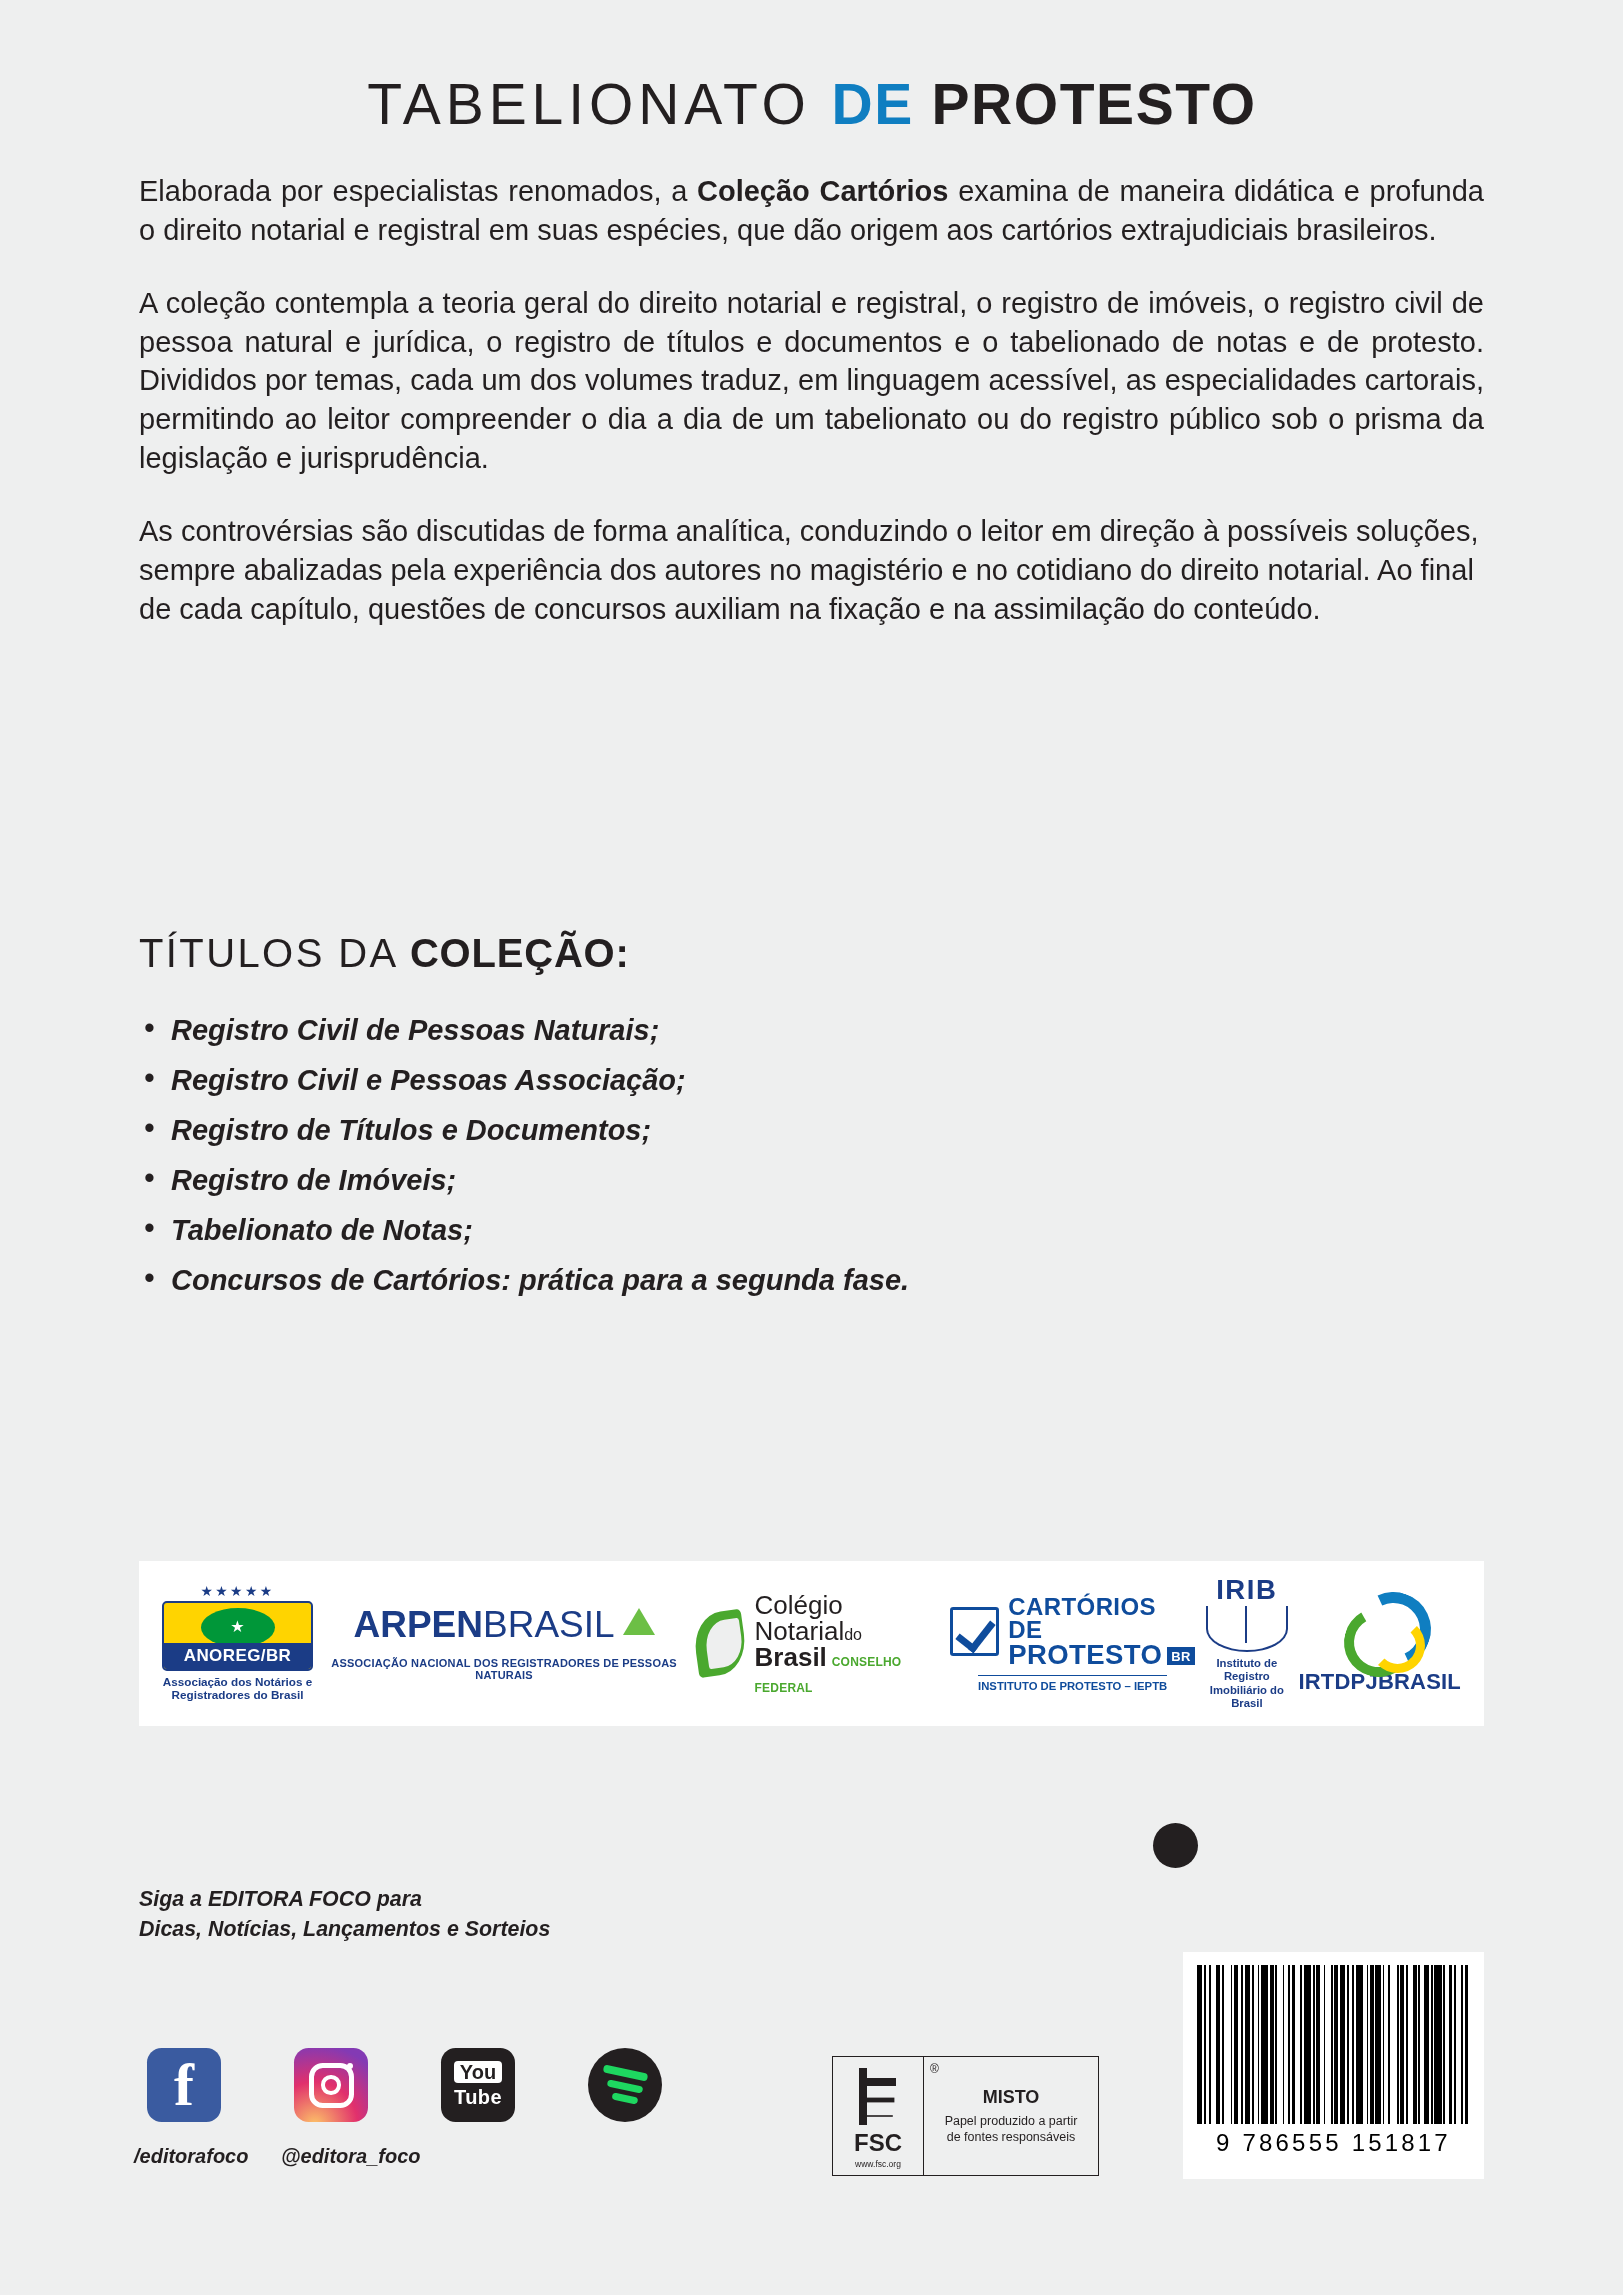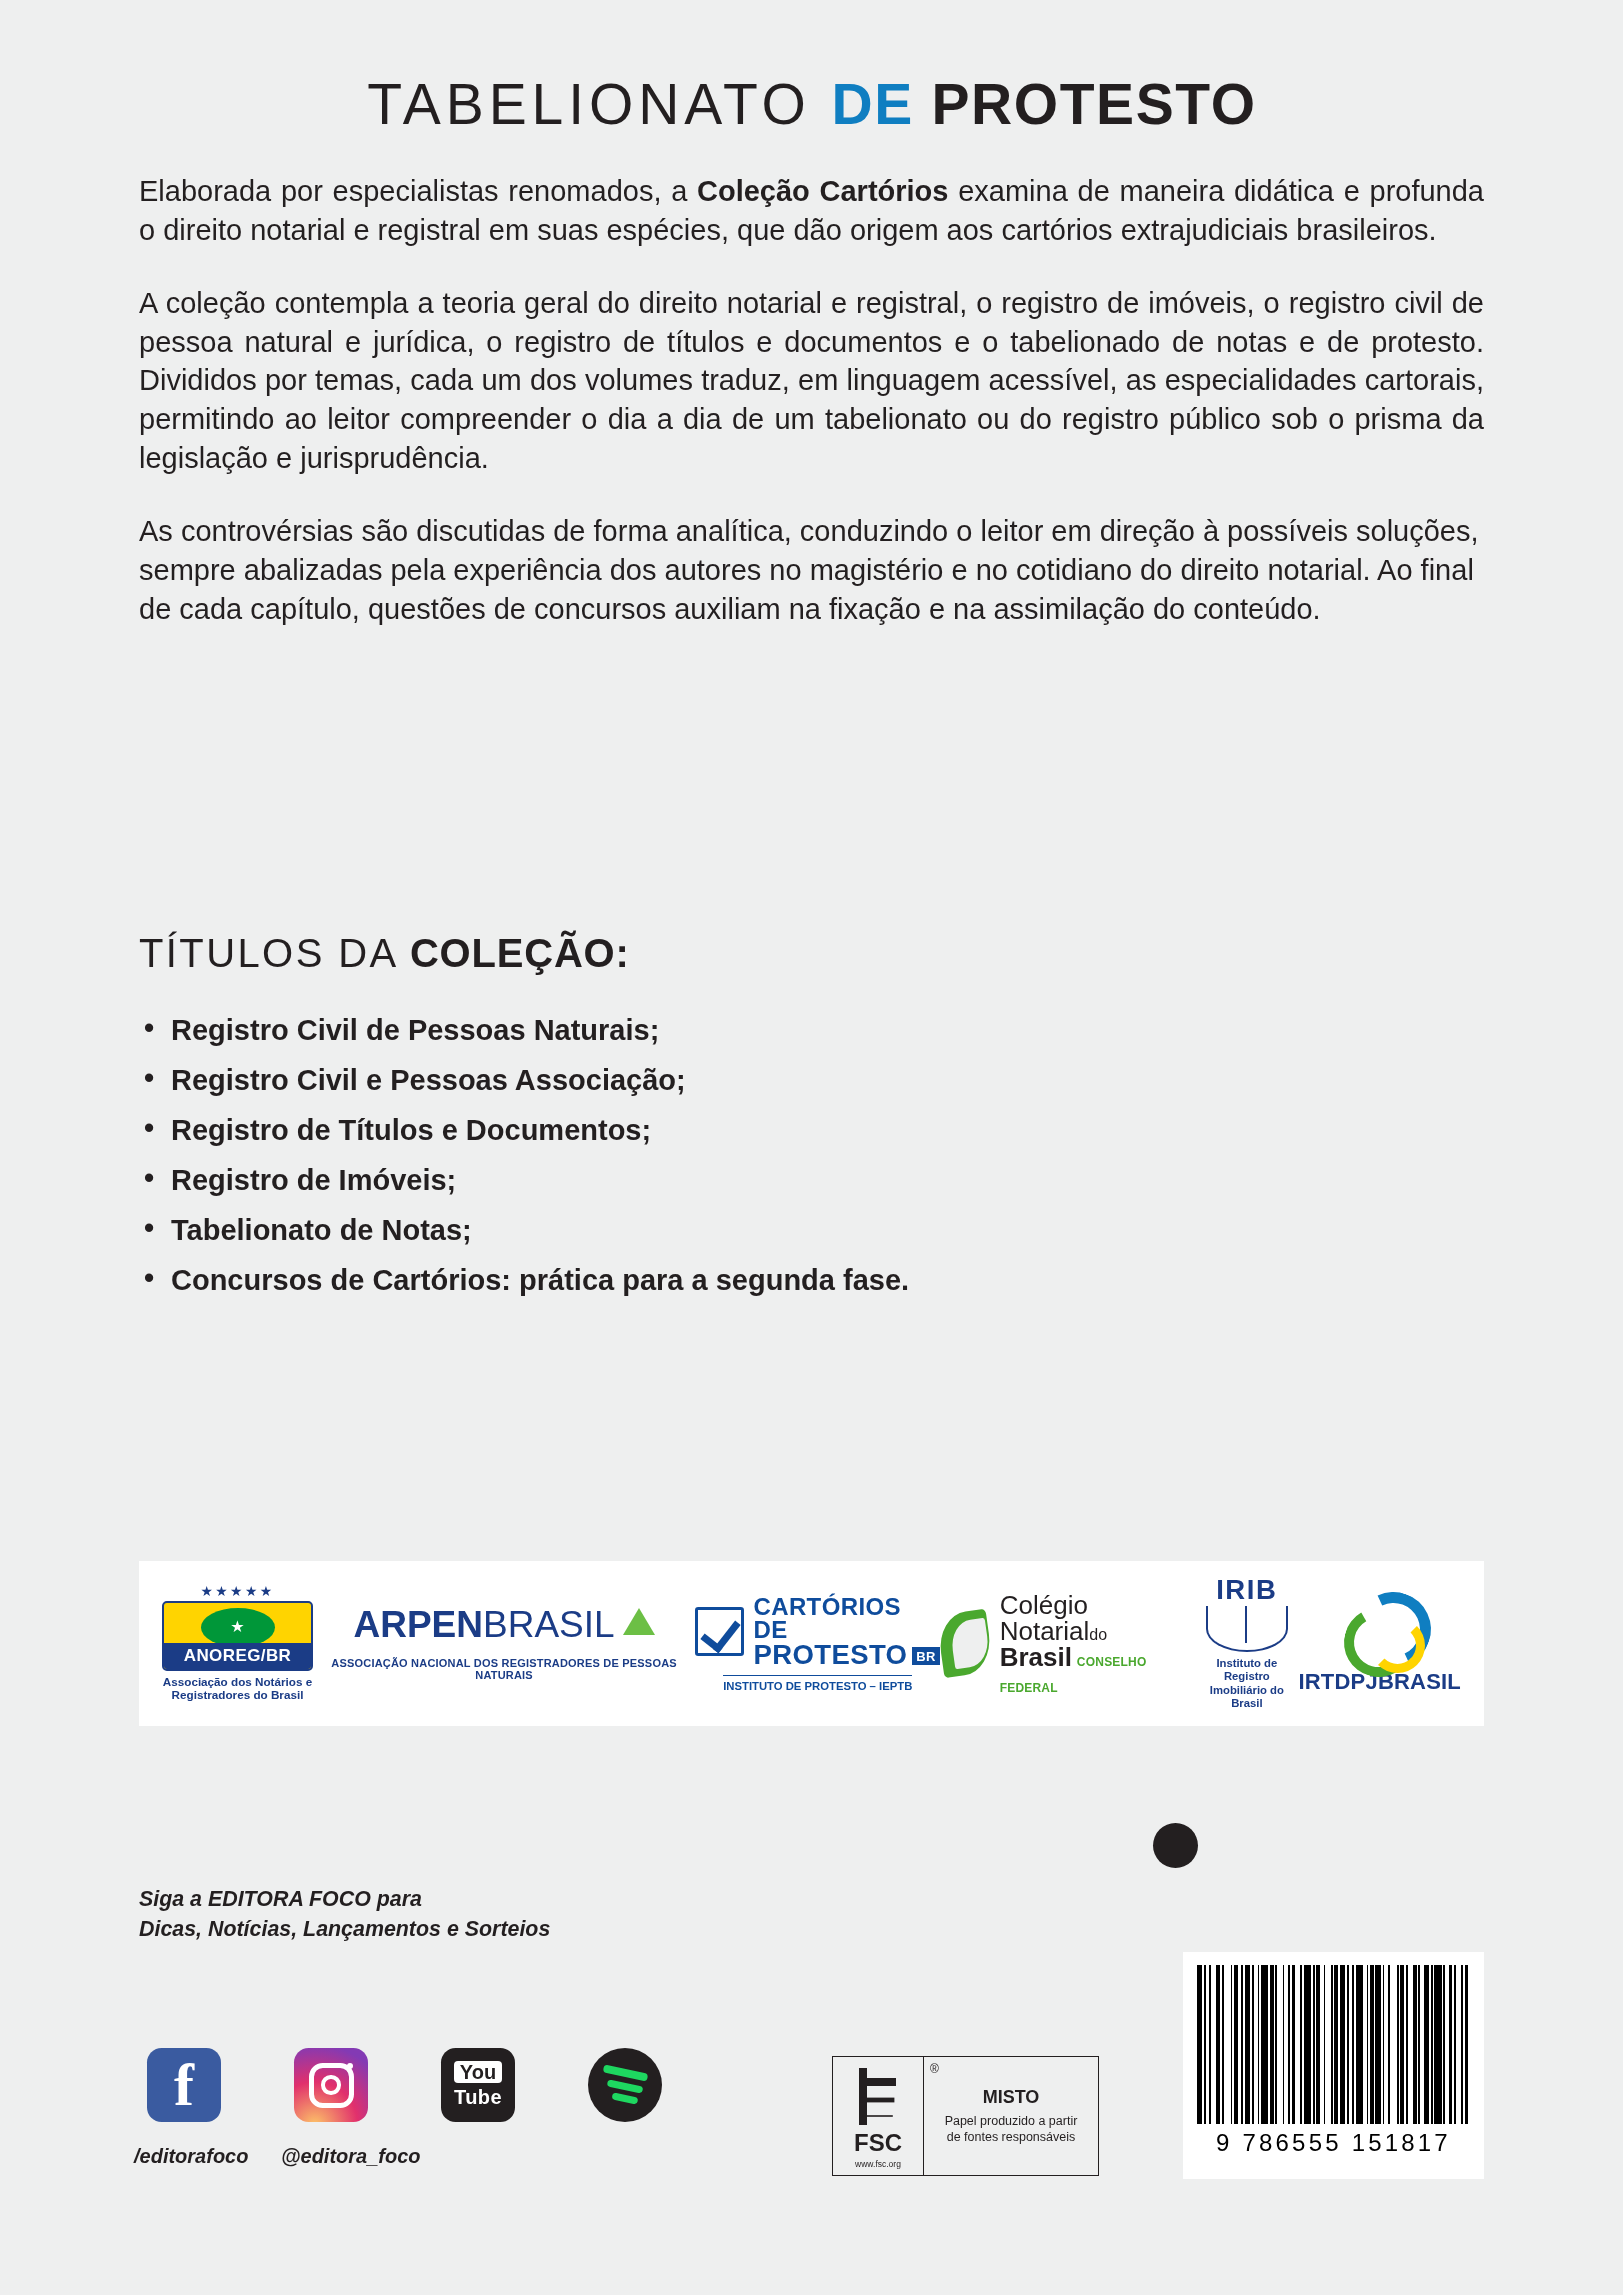--- a/index.html
+++ b/index.html
@@ -70,20 +70,21 @@
 
   
   .titles-list {
     position: absolute;
     left: 139px;
     top: 1016px;
     width: 1133px;
     list-style: none;
     margin: 0;
     padding: 0;
+    font-style: italic;
   }
   .titles-list li {
     font-size: 29px;
     font-weight: 700;
     color: #231f20;
     line-height: 1.0;
     padding: 0 0 0 32px;
     margin: 0 0 21px 0;
     position: relative;
   }
@@ -373,47 +374,47 @@
         <div>Associação dos Notários e</div>
         <div>Registradores do Brasil</div>
       </div>
     </div>
 
     <div class="logo-cell">
       <div class="arpen-main">
         <span class="b">ARPEN</span><span class="t">BRASIL</span><span class="arpen-tri"></span>
       </div>
       <div class="arpen-sub">ASSOCIAÇÃO NACIONAL DOS REGISTRADORES DE PESSOAS NATURAIS</div>
-    </div>
-
-    <div class="logo-cell cart-wrap">
-      <div class="cart-row">
-        <div class="cart-check"></div>
-        <div class="cart-txt">
-          <div class="l1">CARTÓRIOS DE</div>
-          <div class="l2"><span>PROTESTO</span><span class="br">BR</span></div>
-        </div>
-      </div>
-      <div class="cart-bar">INSTITUTO DE PROTESTO – IEPTB</div>
     </div>
 
     <div class="logo-cell">
       <div class="cn-row">
         <div class="cn-leaf">
             <div class="a"></div>
             <div class="b"></div>
           </div>
         <div class="cn-txt">
           <div class="l1">Colégio</div>
           <div class="l2"><span>Notarial</span><small>do</small></div>
           <div class="l3"><span>Brasil</span><span class="cf"><span>CONSELHO</span> <span>FEDERAL</span></span></div>
         </div>
       </div>
     </div>
 
+    <div class="logo-cell cart-wrap">
+      <div class="cart-row">
+        <div class="cart-check"></div>
+        <div class="cart-txt">
+          <div class="l1">CARTÓRIOS DE</div>
+          <div class="l2"><span>PROTESTO</span><span class="br">BR</span></div>
+        </div>
+      </div>
+      <div class="cart-bar">INSTITUTO DE PROTESTO – IEPTB</div>
+    </div>
+
     <div class="logo-cell">
       <div class="irib-name">IRIB</div>
       <div class="irib-book"></div>
       <div class="irib-sub">
         <div>Instituto de Registro</div>
         <div>Imobiliário do Brasil</div>
       </div>
     </div>
 
     <div class="logo-cell">

